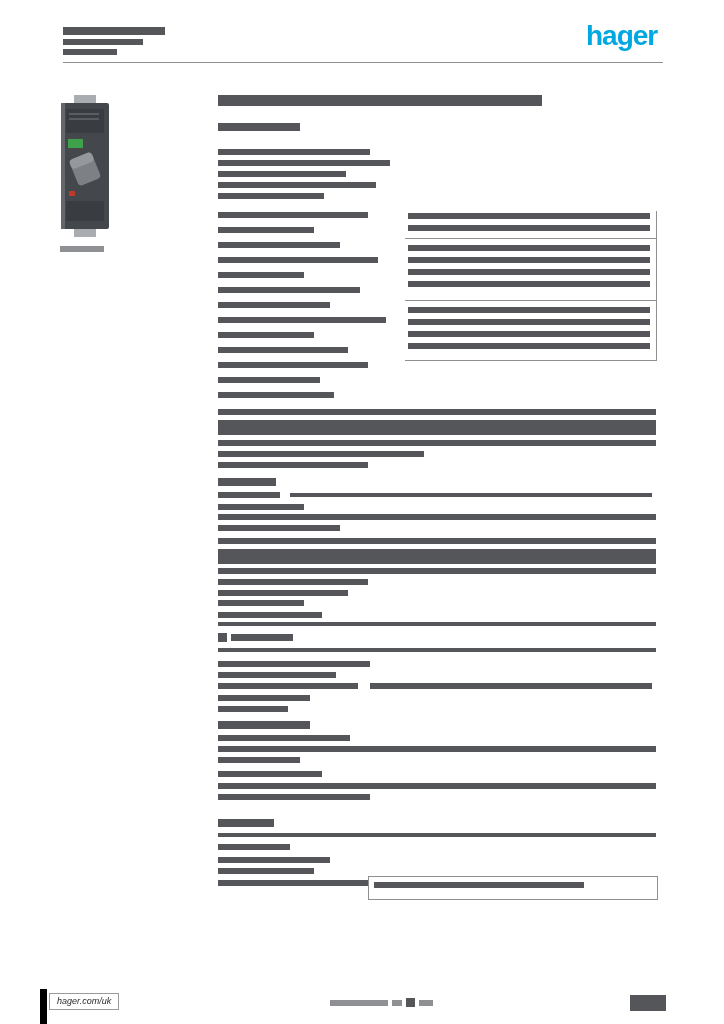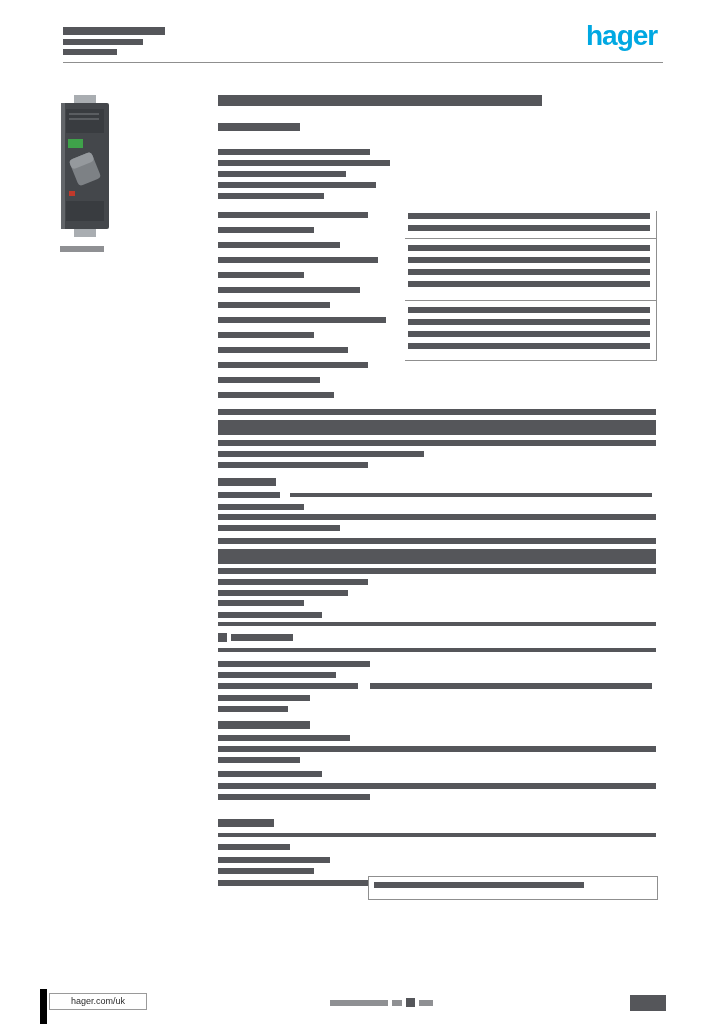--- a/index.html
+++ b/index.html
@@ -15,22 +15,23 @@
   .box{position:absolute;border:1px solid #8f8f8f;background:transparent;}
   .logo{
     position:absolute;top:22px;left:586px;
     font-weight:bold;font-size:28px;letter-spacing:-1px;
     line-height:1;
   }
   .product-photo{position:absolute;left:58px;top:95px;}
   .footer-url{
     position:absolute;left:49px;top:993px;
     border:1px solid #9a9a9a;background:#ffffff;
-    padding:3px 21px;font-size:9px;color:#2a2a2a;
+    padding:3px 7px;font-size:9px;color:#2a2a2a;
     line-height:1;
+    font-style:italic;
   }
   .black-tab{position:absolute;left:40px;top:989px;width:7px;height:35px;background:#000000;}
   .page-num-block{position:absolute;left:630px;top:995px;width:36px;height:16px;}
 </style>
 </head>
 <body>
 
 <div class="page">
 
   <div class="logo" style="color: rgb(0, 168, 226);">hager</div>

